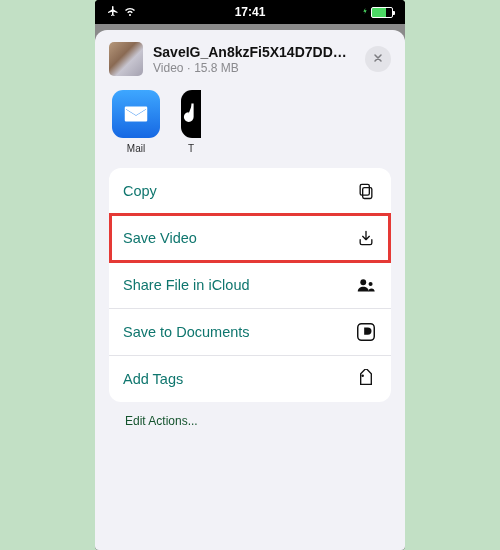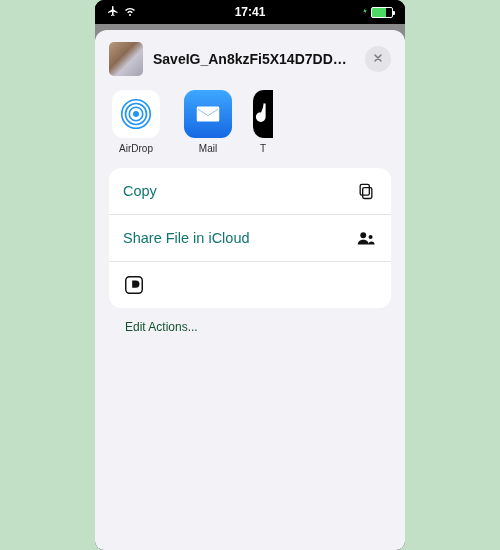--- a/index.html
+++ b/index.html
@@ -10,21 +10,21 @@
     font-family: -apple-system, "Helvetica Neue", Arial, sans-serif;
     display: flex;
     justify-content: center;
     align-items: flex-start;
     overflow: hidden;
   }
   .phone {
     width: 310px;
     height: 550px;
     background: #000;
-    border-radius: 9px;
+    border-radius: 4px;
     overflow: hidden;
     position: relative;
   }
   .status-bar {
     height: 24px;
     background: #000;
     color: #fff;
     display: flex;
     align-items: center;
     justify-content: space-between;
@@ -189,43 +189,35 @@
     </div>
   </div>
 
   <div class="sheet-wrap">
     <div class="sheet">
 
       <div class="header">
         <div class="thumb"></div>
         <div class="header-text">
           <div class="file-name">SaveIG_An8kzFi5X14D7DDhXM...</div>
+          <div class="file-meta">
+            <span>Video</span> · <span>15.8 MB</span>
+          </div>
         </div>
         <div class="close-btn">
           <span>
             <svg width="12" height="12" viewBox="0 0 24 24" fill="none" stroke="#7c7c80" stroke-width="3" stroke-linecap="round">
                 <path d="M6 6l12 12M18 6L6 18"></path>
               </svg>
           </span>
         </div>
       </div>
 
       <div class="targets">
 
-        <div class="target">
-          <div class="icon-wrap airdrop-bg">
-            <svg width="36" height="36" viewBox="0 0 48 48" fill="none">
-              <circle cx="24" cy="24" r="4" fill="#2196f3"></circle>
-              <circle cx="24" cy="24" r="9" stroke="#2196f3" stroke-width="2.2"></circle>
-              <circle cx="24" cy="24" r="14" stroke="#2196f3" stroke-width="2.2"></circle>
-              <circle cx="24" cy="24" r="19" stroke="#2196f3" stroke-width="2.2"></circle>
-            </svg>
-          </div>
-          <div class="label">AirDrop</div>
-        </div>
 
         <div class="target">
           <div class="icon-wrap mail-bg">
             <svg width="30" height="30" viewBox="0 0 24 24" fill="#fff">
                 <path d="M4 6h16a1 1 0 0 1 1 1v10a1 1 0 0 1-1 1H4a1 1 0 0 1-1-1V7a1 1 0 0 1 1-1zm0 2v.3l8 5 8-5V8l-8 5-8-5z"></path>
               </svg>
           </div>
           <div class="label">Mail</div>
         </div>
 
@@ -248,43 +240,63 @@
           <div class="action">
             <span>Copy</span>
             <span class="a-icon">
               <svg width="20" height="20" viewBox="0 0 24 24" fill="none" stroke="#111" stroke-width="1.6">
                   <rect x="8" y="8" width="11" height="13" rx="2"></rect>
                   <rect x="5" y="4" width="11" height="13" rx="2"></rect>
                 </svg>
             </span>
           </div>
 
+          <div class="action">
+            <div class="highlight"></div>
+            <span>Save Video</span>
+            <span class="a-icon">
+              <svg width="20" height="20" viewBox="0 0 24 24" fill="none" stroke="#111" stroke-width="1.6" stroke-linecap="round">
+                  <path d="M12 4v10m0 0l-4-4m4 4l4-4"></path>
+                  <path d="M5 14v4a2 2 0 0 0 2 2h10a2 2 0 0 0 2-2v-4"></path>
+                </svg>
+            </span>
+          </div>
 
           <div class="action">
             <span>Share File in iCloud</span>
             <span class="a-icon">
               <svg width="22" height="22" viewBox="0 0 24 24" fill="#111">
                   <circle cx="9" cy="9" r="3.2"></circle>
                   <path d="M3 19c0-3 2.7-5 6-5s6 2 6 5H3z"></path>
                   <circle cx="17" cy="11" r="2.2"></circle>
                   <path d="M14.5 19c.2-2 1.5-3.3 3.5-3.3s3.3 1.3 3.5 3.3h-7z"></path>
                 </svg>
             </span>
           </div>
 
           <div class="action">
+            <span>Save to Documents</span>
             <span class="a-icon">
               <svg width="22" height="22" viewBox="0 0 24 24">
                   <rect x="3" y="3" width="18" height="18" rx="4" fill="none" stroke="#111" stroke-width="1.6"></rect>
                   <path d="M8 7h6a4 4 0 0 1 4 4v0a4 4 0 0 1-4 4h-4v-8" fill="#111"></path>
                 </svg>
             </span>
           </div>
 
 
+          <div class="action">
+            <span>Add Tags</span>
+            <span class="a-icon">
+              <svg width="20" height="20" viewBox="0 0 24 24" fill="none" stroke="#111" stroke-width="1.6">
+                  <path d="M12 3l9 9-9 9-9-9V5a2 2 0 0 1 2-2h7z" transform="rotate(45 12 12)"></path>
+                  <circle cx="8" cy="8" r="1.5" fill="#111" stroke="none"></circle>
+                </svg>
+            </span>
+          </div>
 
         </div>
 
         <div class="edit-link">Edit Actions...</div>
       </div>
 
     </div>
   </div>
 
 </div>

